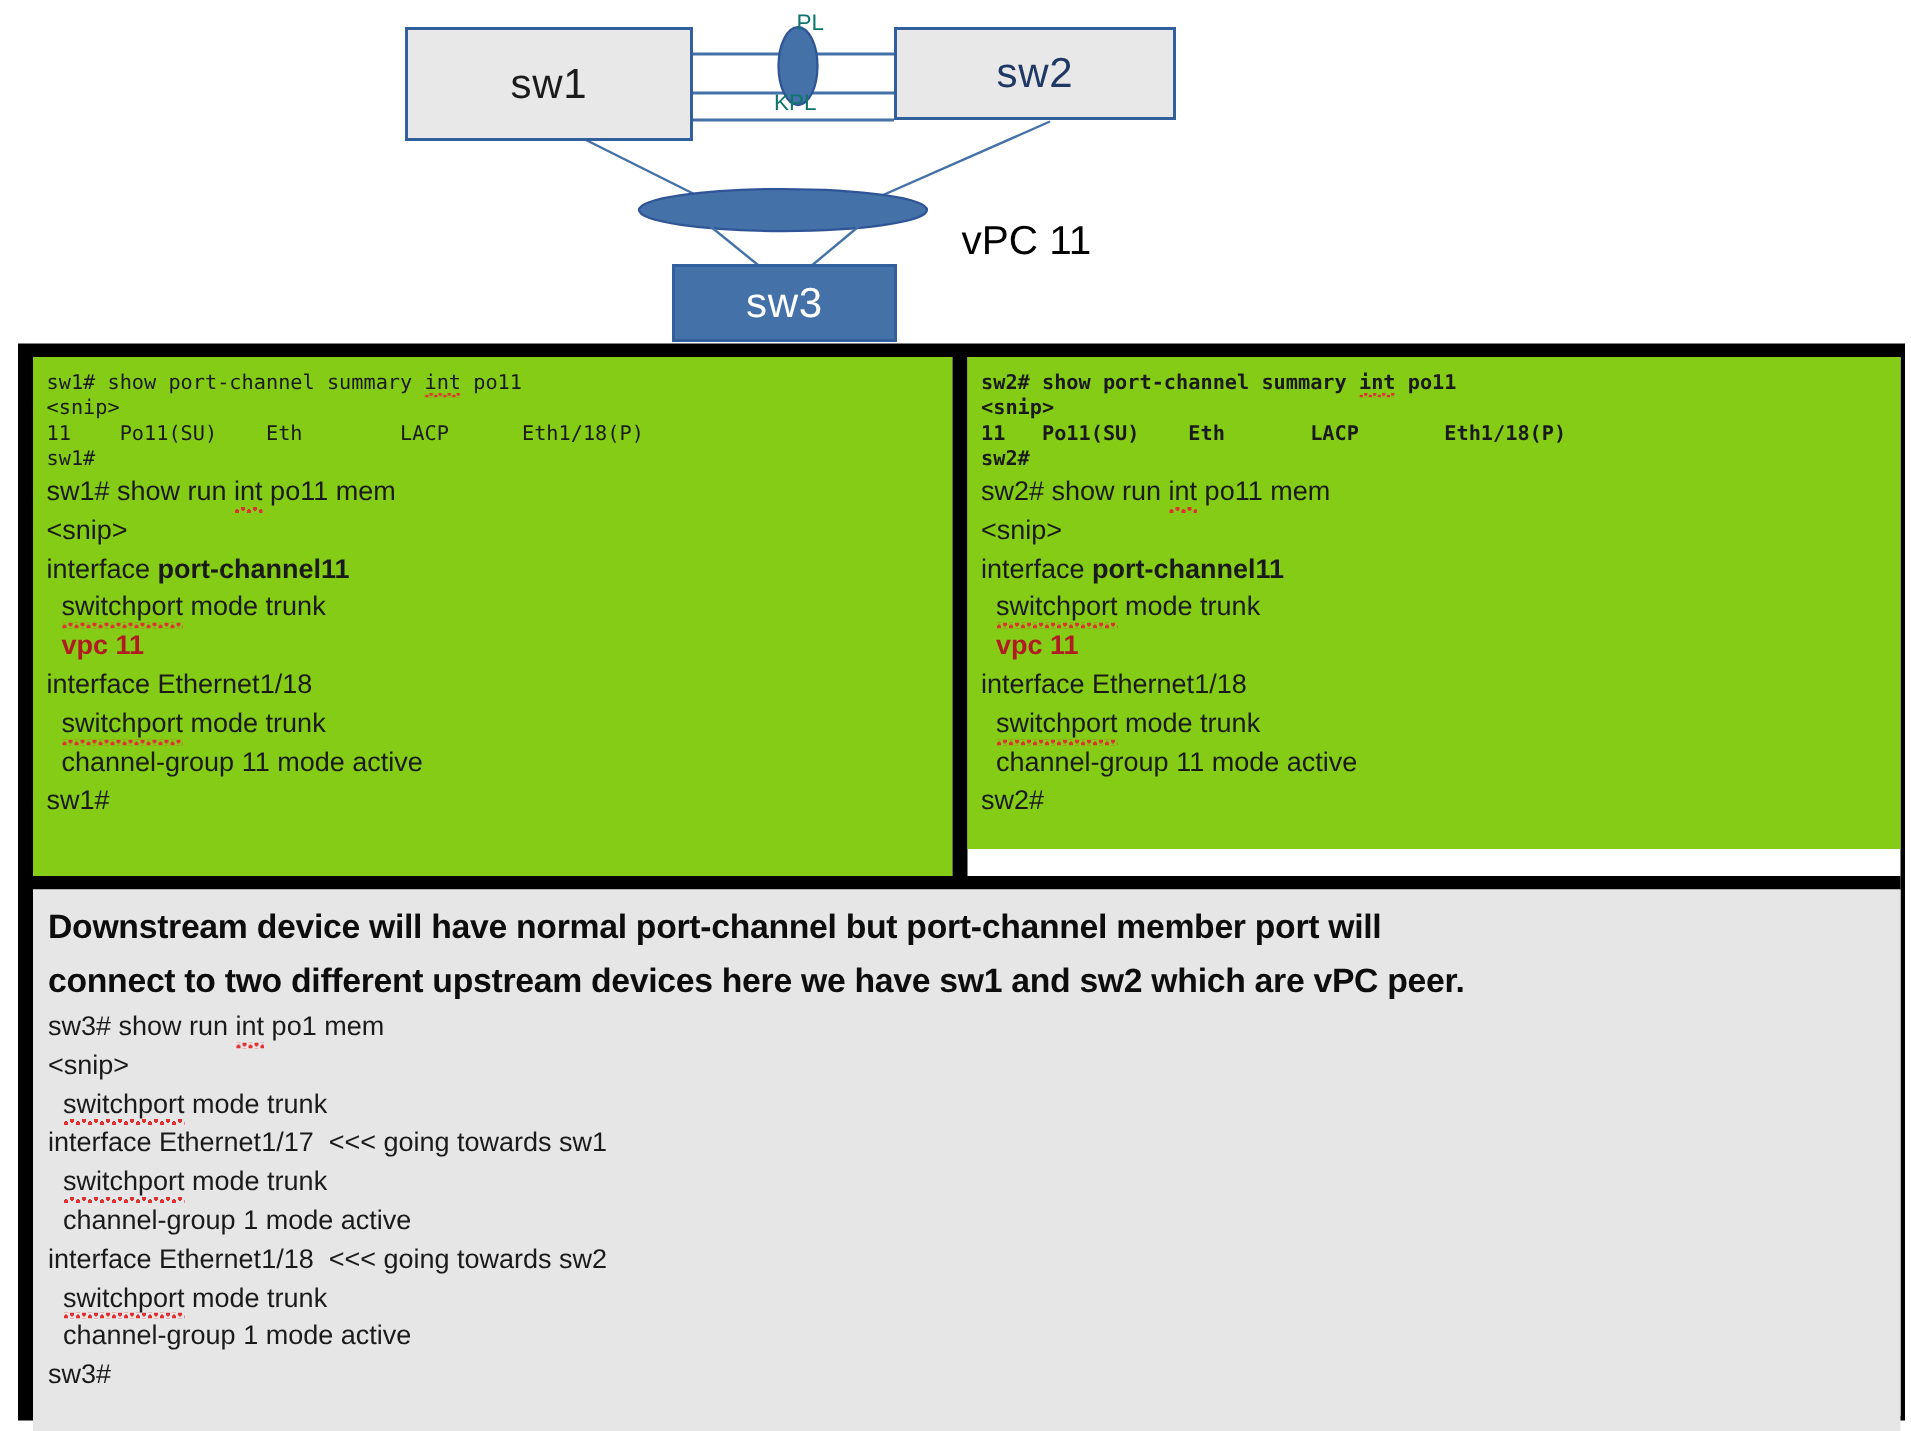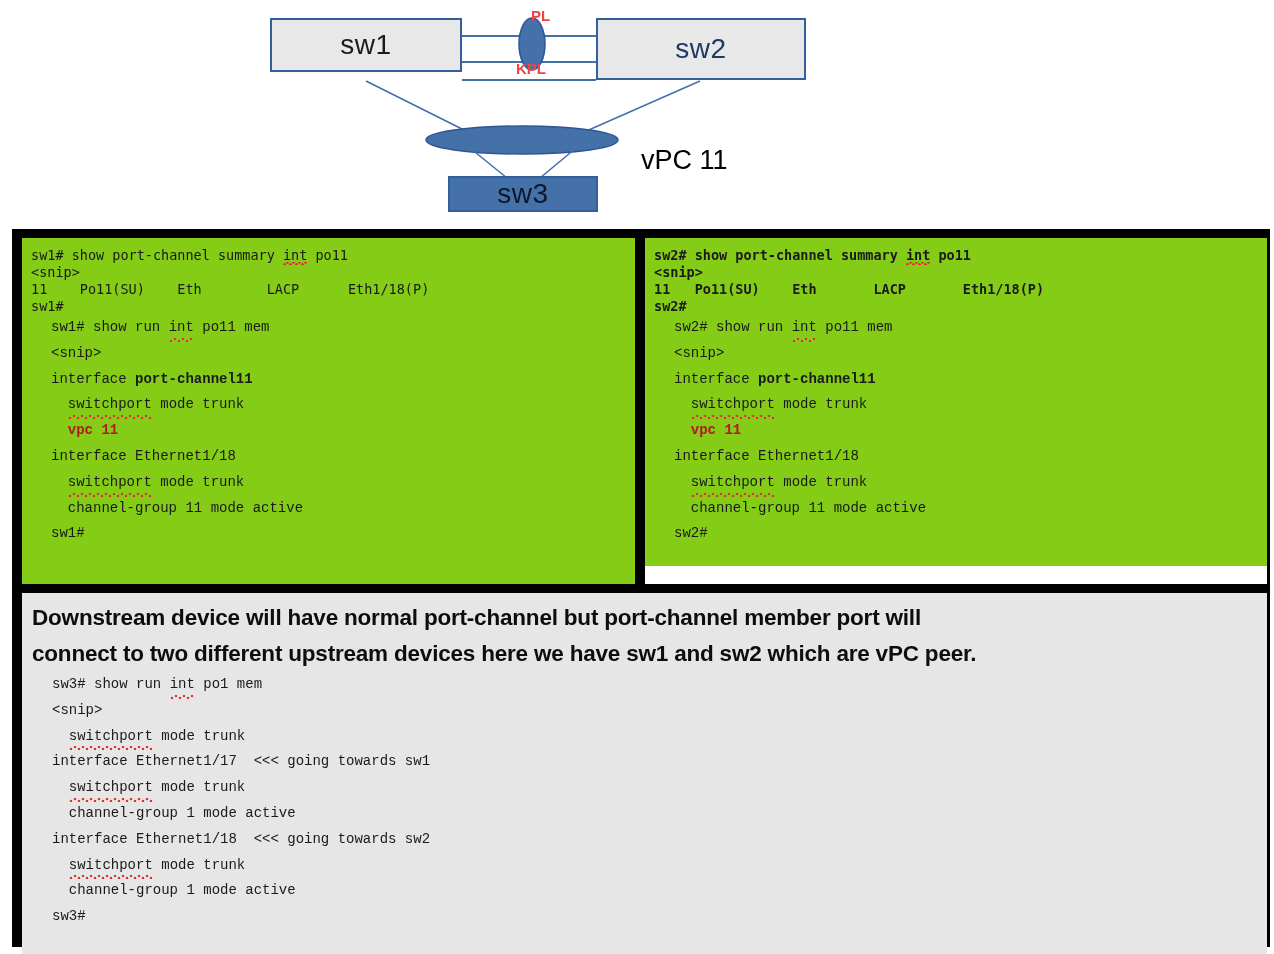--- a/index.html
+++ b/index.html
@@ -28,43 +28,43 @@
     position: absolute;
     box-sizing: border-box;
     display: flex;
     align-items: center;
     justify-content: center;
     font-family: "Liberation Sans", sans-serif;
     font-size: 28px;
     letter-spacing: 0.5px;
   }
   #node-sw1 {
-    left: 270px; top: 18px; width: 192px; height: 54px;
+    left: 270px; top: 18px; width: 192px; height: 76px;
     background: #e8e8e8;
     border: 2px solid #31609c;
     color: #1b1b1b;
   }
   #node-sw2 {
-    left: 596px; top: 18px; width: 210px; height: 62px;
+    left: 596px; top: 18px; width: 188px; height: 62px;
     background: #e8e8e8;
     border: 2px solid #31609c;
     color: #1f3864;
   }
   #node-sw3 {
-    left: 448px; top: 176px; width: 150px; height: 36px;
+    left: 448px; top: 176px; width: 150px; height: 52px;
     background: #4472a8;
     border: 2px solid #31609c;
-    color: #0f172a;
+    color: #ffffff;
   }
 
   .pl-label {
     position: absolute;
-    font-weight: bold;
+    font-weight: normal;
     font-size: 15px;
-    color: #ef4444;
+    color: #0f766e;
     font-family: "Liberation Sans", sans-serif;
   }
   #label-pl  { left: 531px; top: 7px; }
   #label-kpl { left: 492px; top: 60px; margin-left: 24px; }
   #label-vpc {
     position: absolute;
     left: 641px; top: 145px;
     font-size: 27px;
     color: #000;
     font-family: "Liberation Sans", sans-serif;
@@ -118,26 +118,25 @@
     font-family: "DejaVu Sans Mono", monospace;
     font-size: 13.5px;
     line-height: 17px;
     white-space: pre;
     color: #1a1a1a;
   }
   .cli-head.bold { font-weight: bold; }
 
   
   .cli-body {
-    font-family: Liberation Mono, monospace;
-    font-size: 14px;
+    font-family: Liberation Sans, sans-serif;
+    font-size: 18px;
     line-height: 25.8px;
     white-space: pre;
     color: #1a1a1a;
-    margin-left: 20px;
   }
   .cli-body b { font-weight: bold; }
   .cli-red {
     color: #b01c22;
     font-weight: bold;
   }
 
   .term-inner { padding: 9px 0 0 9px; }
 
   

